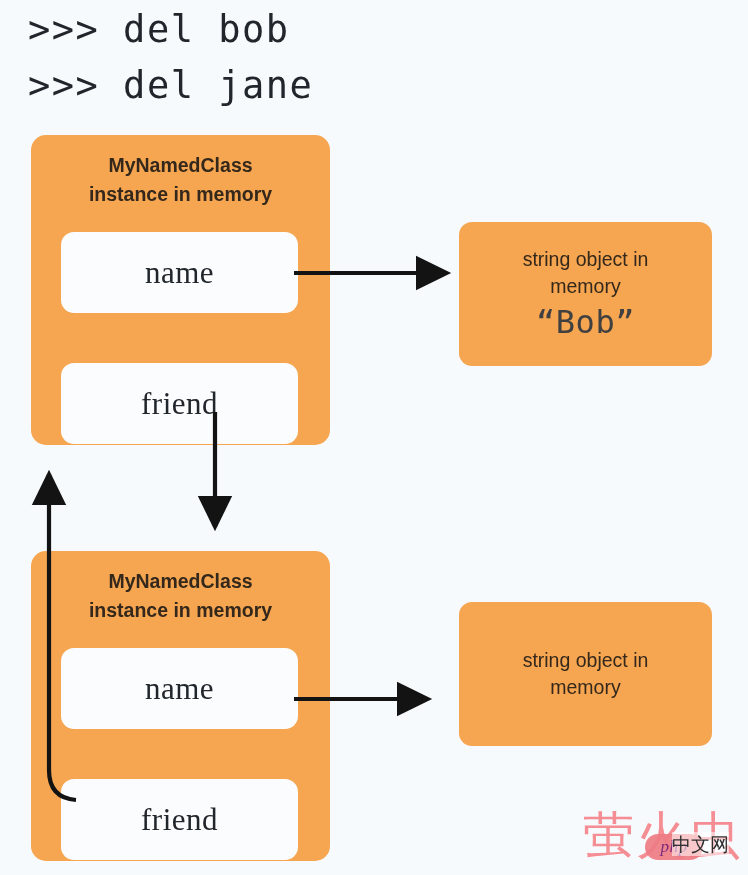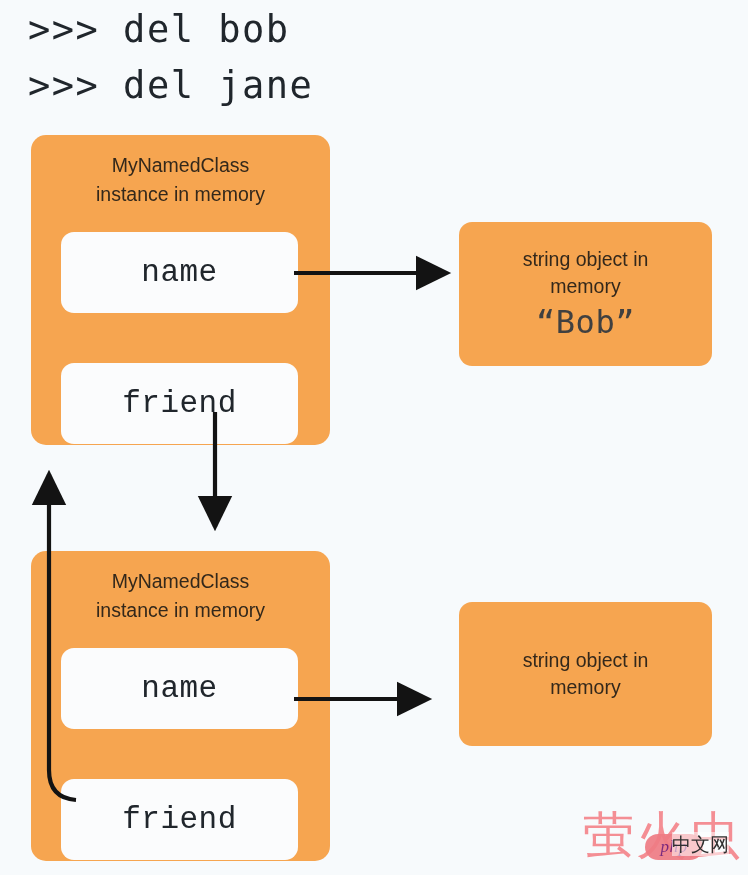--- a/index.html
+++ b/index.html
@@ -51,38 +51,39 @@
   .instance-title {
     position: absolute;
     left: 0;
     right: 0;
     top: 16px;
     text-align: center;
     color: #33281b;
     font-size: 19.5px;
     line-height: 29px;
     font-family: "Liberation Sans", sans-serif;
+    font-weight: bold;
   }
   .instance-title .l2 { display: block; }
 
   .field-box {
     position: absolute;
     left: 30px;
     width: 237px;
     height: 81px;
     background: #fbfcfd;
     border-radius: 13px;
     display: flex;
     align-items: center;
     justify-content: center;
   }
   .field-box.name   { top: 97px; }
   .field-box.friend { top: 186px; margin-top: 42px; }
   .field-label {
-    font-family: Liberation Mono, monospace;
+    font-family: Liberation Serif, serif;
     font-size: 31px;
     letter-spacing: 0.5px;
     color: #20262c;
   }
 
   
   .string-box {
     position: absolute;
     background: #f6a550;
     border-radius: 13px;

